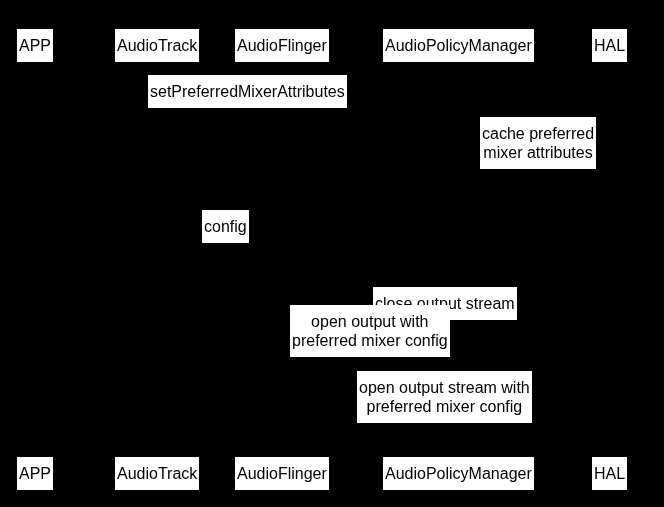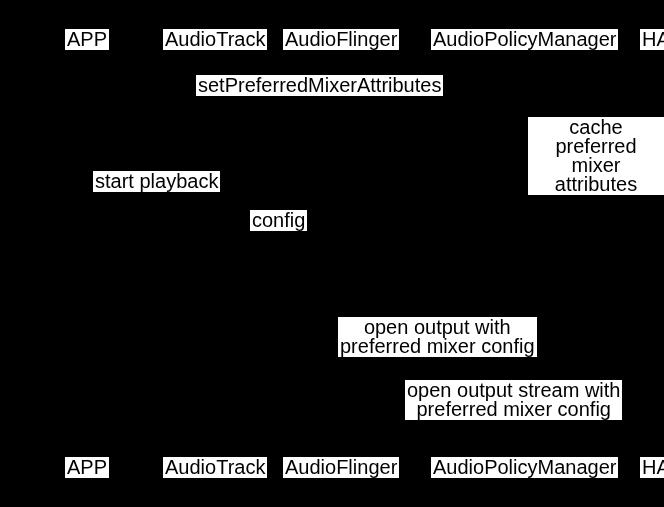--- a/index.html
+++ b/index.html
@@ -8,47 +8,46 @@
     width: 664px;
     height: 507px;
     background: var(--background, #000000);
     font-family: "Liberation Sans", sans-serif;
     overflow: hidden;
   }
   .lbl {
     position: absolute;
     background: var(--label-bg, #ffffff);
     color: var(--label-text, #000000);
-    font-size: 20px;
+    font-size: 16px;
     line-height: 19px;
-    padding: 1px 2px;
+    padding: 7px 2px;
     white-space: pre-line;
     text-align: center;
-    margin-left: 48px;
   }
 </style>
 </head>
 <body>
 
 <div class="canvas">
 
   <span class="lbl" style="left:17px;  top:29px">APP</span>
   <span class="lbl" style="left:115px; top:29px">AudioTrack</span>
   <span class="lbl" style="left:235px; top:29px">AudioFlinger</span>
   <span class="lbl" style="left:383px; top:29px">AudioPolicyManager</span>
   <span class="lbl" style="left:592px; top:29px">HAL</span>
 
   <span class="lbl" style="left:480px; top:117px">cache preferred
 mixer attributes</span>
   <span class="lbl" style="left:148px; top:75px">setPreferredMixerAttributes</span>
-  <span class="lbl" style="left:45px;  top:171px">start playback</span>
   <span class="lbl" style="left:202px; top:210px">config</span>
-  <span class="lbl" style="left:290px; top:317px">open output with
+  <span class="lbl" style="left:373px; top:287px">close output stream</span>
+  <span class="lbl" style="left:290px; top:305px">open output with
 preferred mixer config</span>
-  <span class="lbl" style="left:357px; top:380px">open output stream with
+  <span class="lbl" style="left:357px; top:371px">open output stream with
 preferred mixer config</span>
 
   <span class="lbl" style="left:17px;  top:457px">APP</span>
   <span class="lbl" style="left:115px; top:457px">AudioTrack</span>
   <span class="lbl" style="left:235px; top:457px">AudioFlinger</span>
   <span class="lbl" style="left:383px; top:457px">AudioPolicyManager</span>
   <span class="lbl" style="left:592px; top:457px">HAL</span>
 
 </div>
 

